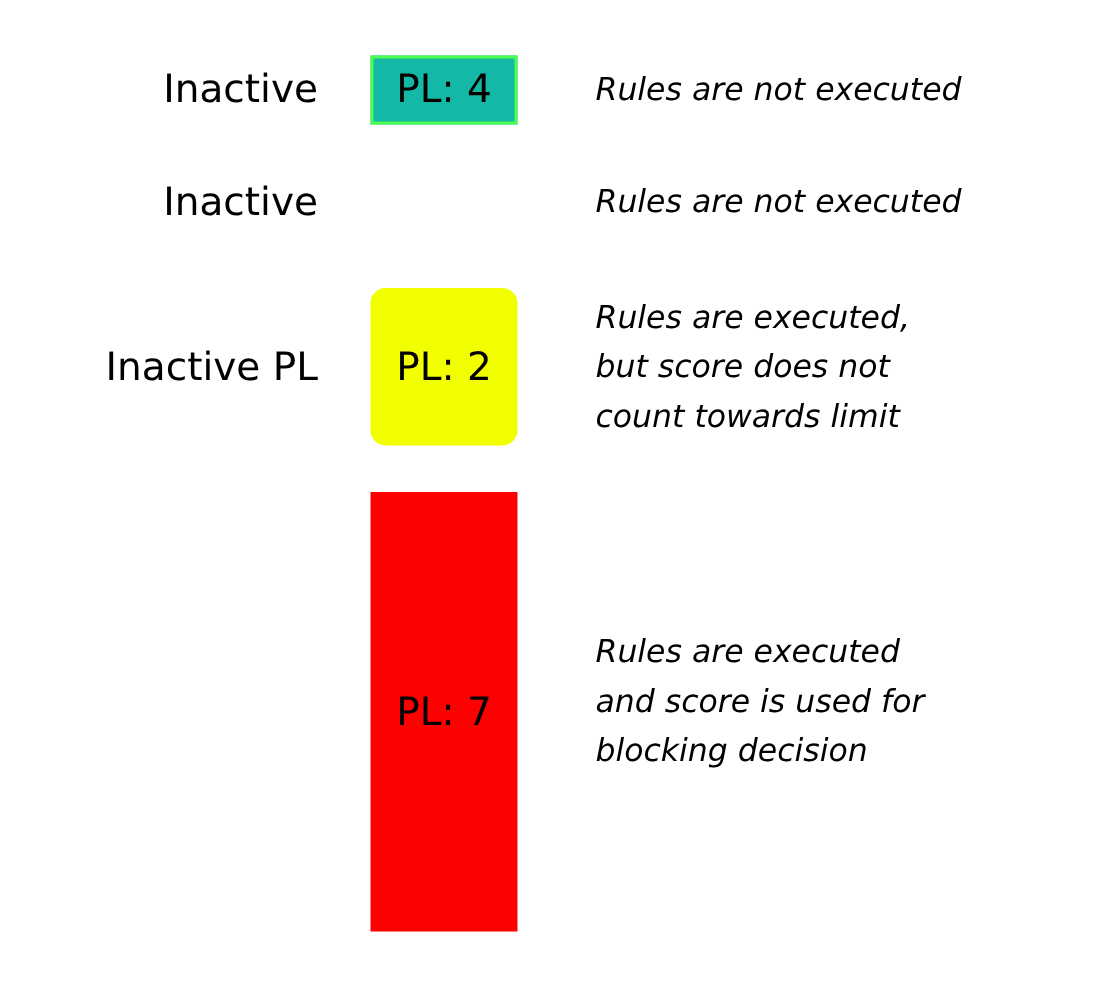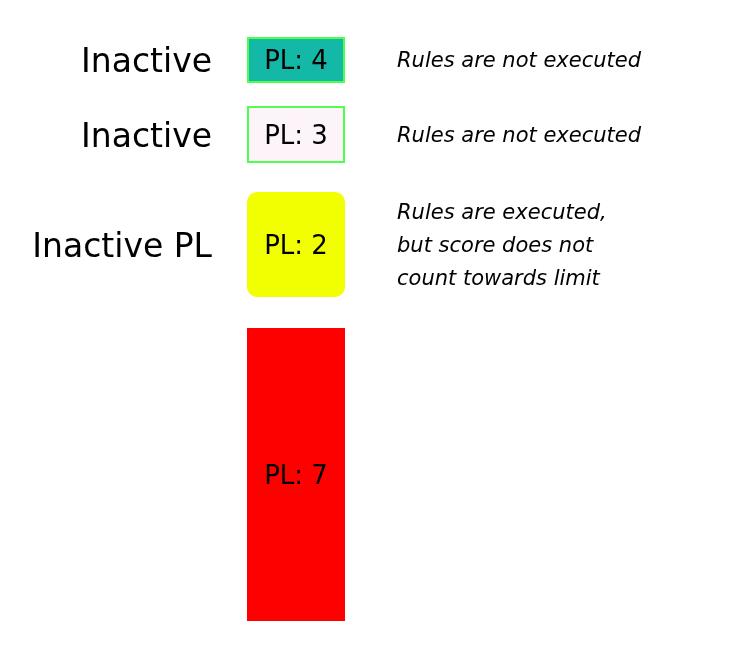--- a/index.html
+++ b/index.html
@@ -26,21 +26,21 @@
   .row-3 { top: 192px; height: 105px; }
   .row-4 { top: 328px; height: 293px; }
 
   .label {
     position: absolute;
     left: 0;
     width: 212px;
     top: 50%;
     transform: translateY(-50%);
     text-align: right;
-    font-size: 33px;
+    font-size: 26px;
     white-space: nowrap;
   }
 
   .box {
     position: absolute;
     left: 247px;
     width: 98px;
     height: 100%;
     box-sizing: border-box;
     display: flex;
@@ -74,35 +74,35 @@
   <div class="row row-1">
     <div class="label">Inactive</div>
     <div class="box box-pl4">
       <span>PL: 4</span>
     </div>
     <div class="desc">Rules are not executed</div>
   </div>
 
   <div class="row row-2">
     <div class="label">Inactive</div>
-    <div class="box box-pl3">
-      <span>PL: 3</span>
-    </div>
     <div class="desc">Rules are not executed</div>
   </div>
 
   <div class="row row-3">
     <div class="label">Inactive PL</div>
     <div class="box box-pl2">
       <span>PL: 2</span>
     </div>
     <div class="desc">Rules are executed,
 but score does not
 count towards limit</div>
   </div>
 
   <div class="row row-4">
     <div class="box box-pl1">
       <span>PL: 7</span>
     </div>
+    <div class="desc">Rules are executed
+and score is used for
+blocking decision</div>
   </div>
 
 </div>
 
 </body></html>

